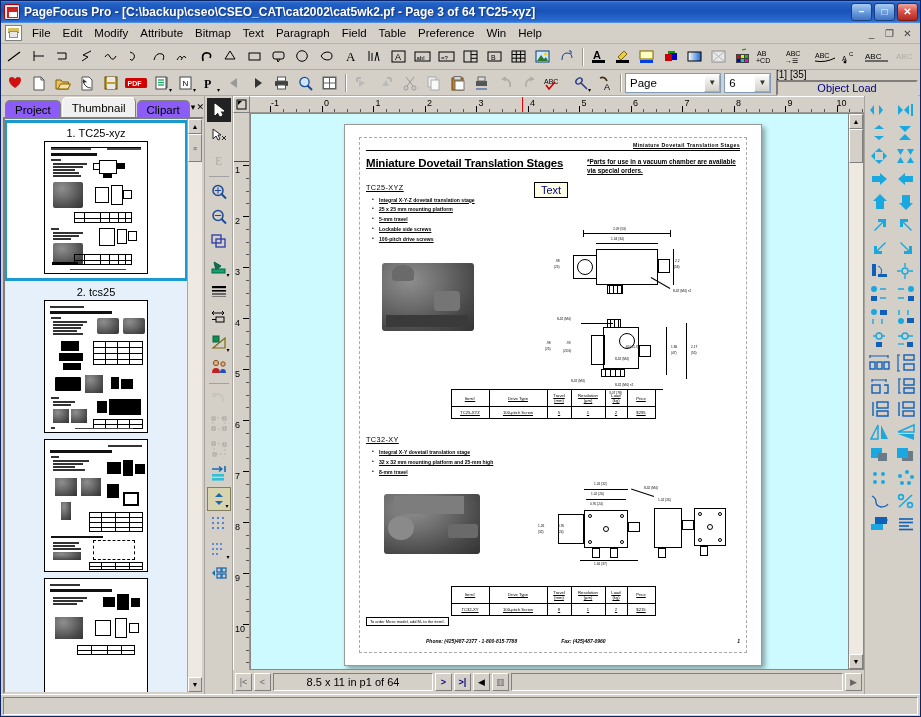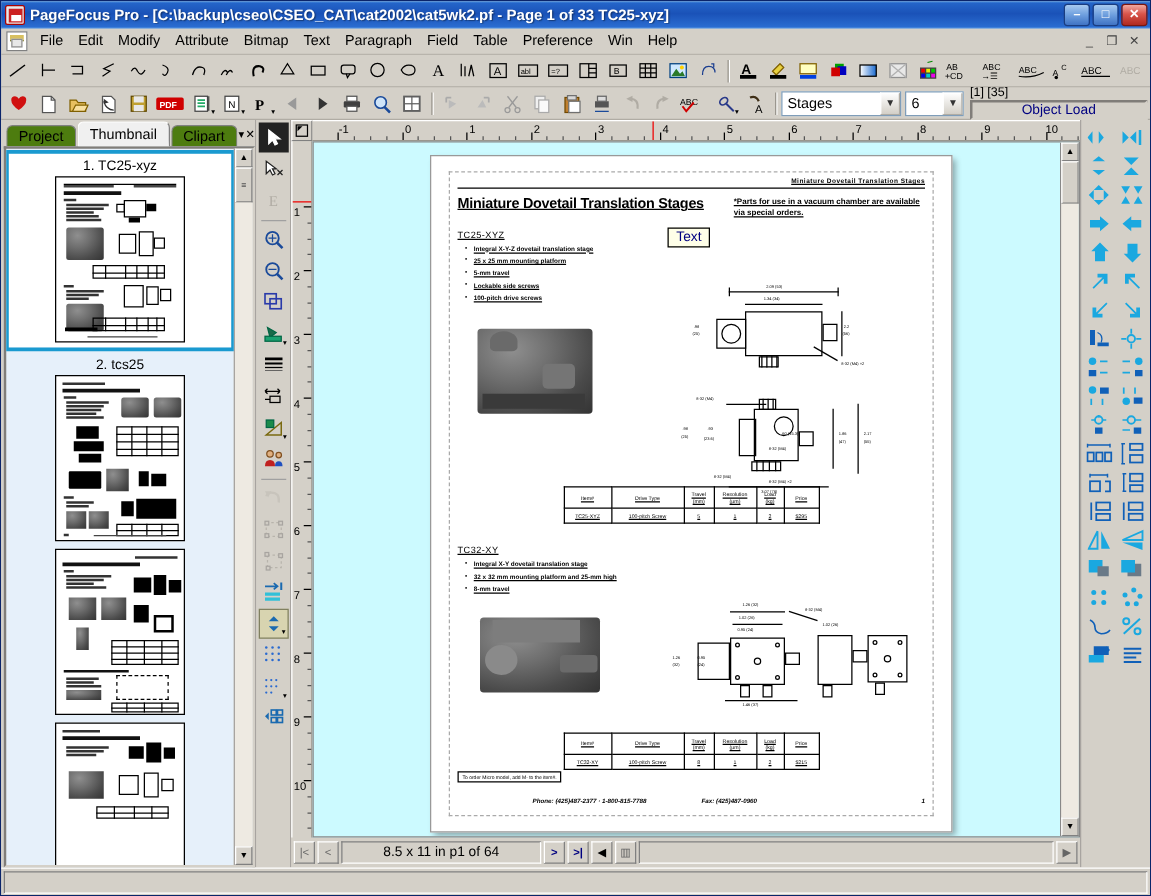--- a/index.html
+++ b/index.html
@@ -160,21 +160,21 @@
   }
   .tabrow {
     height: 22px; display: flex; align-items: flex-end;
     padding-left: 4px; background: #d4d0c8; gap:1px;
   }
   .tab {
     padding: 3px 9px 2px 9px;
     font-size: 11.5px;
     border: 1px solid #808080; border-bottom: none;
     border-radius: 5px 5px 0 0;
-    background: #4d7c0f;
+    background: #8b5cf6;
     color: #000;
     position: relative; top: 1px;
   }
   .tab.active {
     background: #f0f0f0; font-weight: normal;
     top: 0; padding-top: 4px; padding-bottom: 3px;
     border-color: #fff #808080 #f0f0f0 #fff;
     z-index: 2;
   }
   .tab-ctl {
@@ -358,21 +358,21 @@
     background:#d4d0c8;
   }
 </style>
 </head>
 <body>
 
 <div id="app">
 
   <div class="titlebar">
     <div class="title-icon"></div>
-    <div class="title-text">PageFocus Pro - [C:\backup\cseo\CSEO_CAT\cat2002\cat5wk2.pf - Page 1 of 33 TC25-xyz]</div>
+    <div class="title-text">PageFocus Pro - [C:\backup\cseo\CSEO_CAT\cat2002\cat5wk2.pf - Page 3 of 64 TC25-xyz]</div>
     <div class="win-btns">
       <div class="win-btn">–</div>
       <div class="win-btn">□</div>
       <div class="win-btn close">✕</div>
     </div>
   </div>
 
   <div class="menubar">
     <div class="menu-doc-icon"></div>
     <div class="menu-item">File</div>
@@ -789,21 +789,21 @@
       </div>
     <div class="tb-btn">
         <svg width="16" height="16">
           <path d="M3 3 q5 -2 7 3" fill="none" stroke="#403018" stroke-width="1.8"></path>
           <text x="7" y="15" font-size="9" fill="#000">A</text>
         </svg>
       </div>
     <div class="tb-sep"></div>
 
     <div class="combo" style="width:124px">
-      <span>Stages</span>
+      <span>Page</span>
       <span class="arrow">▼</span>
     </div>
     <div style="width:4px"></div>
     <div class="combo" style="width:60px">
       <span>6</span>
       <span class="arrow">▼</span>
     </div>
     <div style="width:6px"></div>
     <div style="display:flex;flex-direction:column;justify-content:center;">
       <div style="font-size:10px;color:#000;line-height:11px;">[1] [35]</div>

